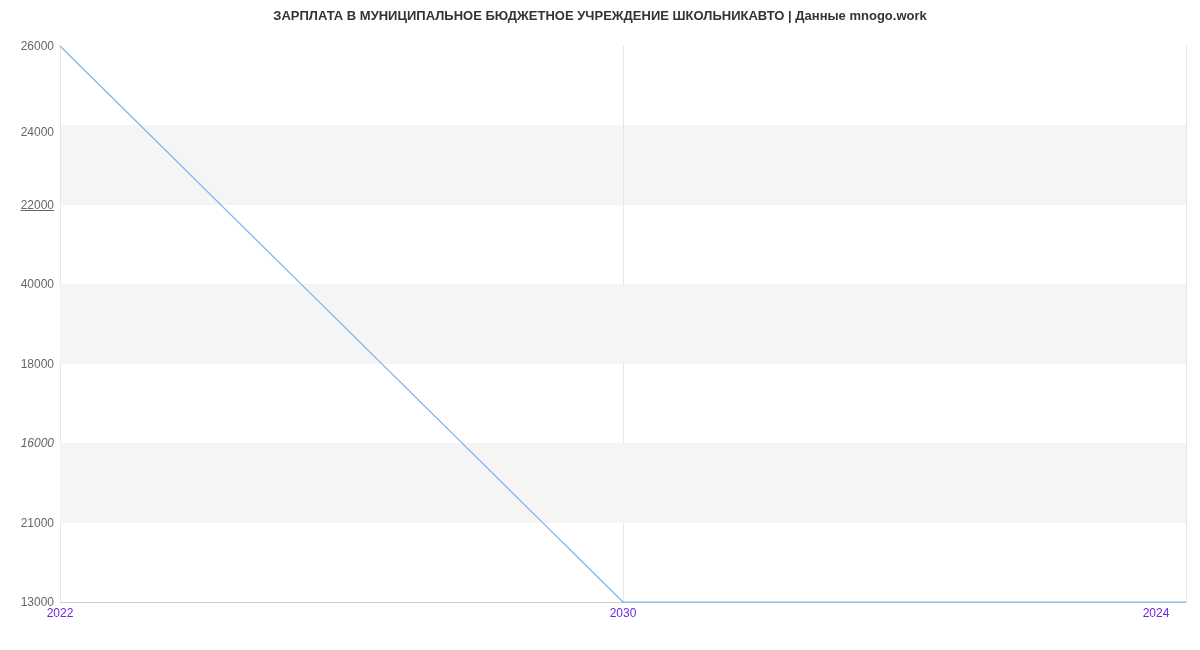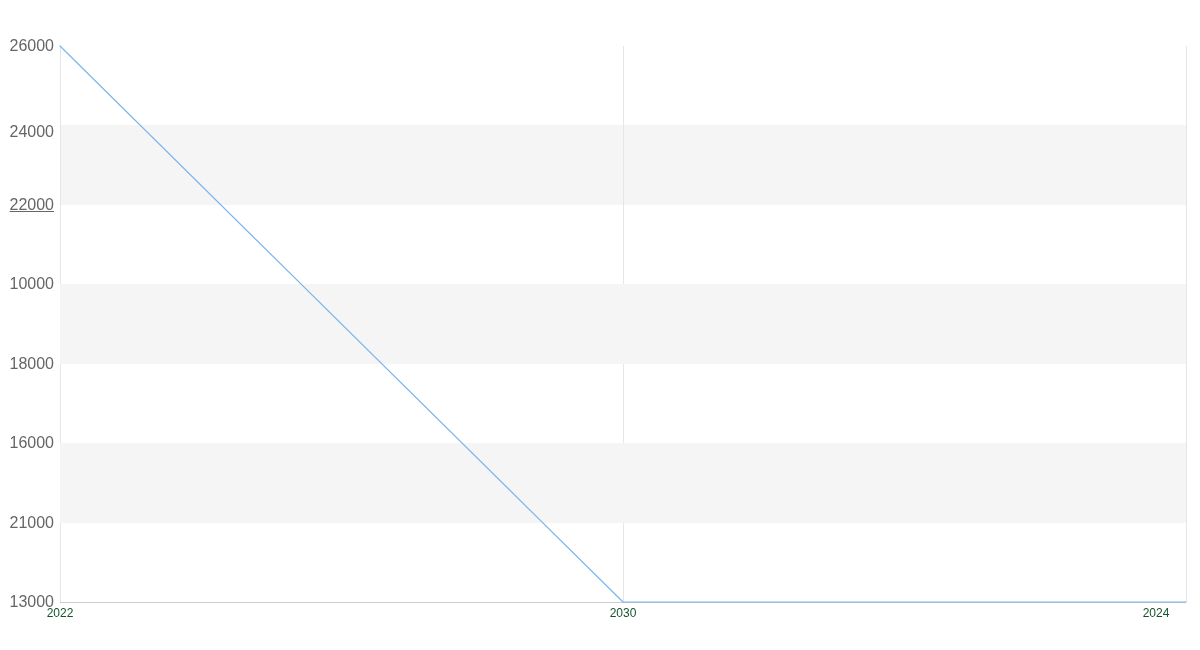--- a/index.html
+++ b/index.html
@@ -46,29 +46,29 @@
     top: 0;
     bottom: 0;
     width: 0;
     border-left: 1px solid #e6e6e6;
   }
   .y-label {
     position: absolute;
     right: 1146px; 
     width: 50px;
     text-align: right;
-    font-size: 16px;
+    font-size: 12px;
     color: #666666;
     transform: translateY(-50%);
   }
   .x-label {
     position: absolute;
     top: 606px; 
     font-size: 12px;
-    color: #14532d;
+    color: #6d28d9;
     transform: translateX(-50%);
     white-space: nowrap;
   }
   svg.line-layer {
     position: absolute;
     left: 0;
     top: 0;
     width: 100%;
     height: 100%;
     overflow: visible;
@@ -78,36 +78,37 @@
     stroke: #7cb5ec;
     stroke-width: 1.2;
     stroke-linejoin: round;
     stroke-linecap: round;
   }
 </style>
 </head>
 <body>
 
 <div class="chart">
+  <div class="title">ЗАРПЛАТА В МУНИЦИПАЛЬНОЕ БЮДЖЕТНОЕ УЧРЕЖДЕНИЕ ШКОЛЬНИКАВТО | Данные mnogo.work</div>
 
   <div class="plot">
       <div class="band" style="top: 79.4286px; height: 79.4286px;"></div>
       <div class="grid-v" style="left: 1126px;"></div>
       <div class="grid-v" style="left: 563px;"></div>
       <div class="grid-v" style="left: 0px;"></div>
       <div class="band" style="top: 238.286px; height: 79.4286px;"></div>
       <div class="band" style="top: 397.143px; height: 79.4286px;"></div>
     <svg class="line-layer" preserveAspectRatio="none" viewBox="0 0 1126 556">
       <path class="series-line" d="M0 0 L563 556 L1126 556" style="stroke: rgb(124, 181, 236);"></path>
     </svg>
   </div>
 <div class="y-label" style="top: 602px;">13000</div>
     <div class="y-label" style="top: 522.571px;">21000</div>
-    <div class="y-label" style="top: 443.143px;">16000</div>
+    <div class="y-label" style="top: 443.143px; font-style: italic;">16000</div>
     <div class="y-label" style="top: 363.714px;">18000</div>
-    <div class="y-label" style="top: 284.286px;">10000</div>
+    <div class="y-label" style="top: 284.286px;">40000</div>
     <div class="y-label" style="top: 204.857px; text-decoration: underline;">22000</div>
     <div class="y-label" style="top: 132px;">24000</div>
     <div class="y-label" style="top: 46px;">26000</div>
     <div class="x-label" style="left: 60px;">2022</div>
     <div class="x-label" style="left: 623px;">2030</div>
     <div class="x-label" style="left: 1156px;">2024</div>
   </div>
 
 </body></html>

